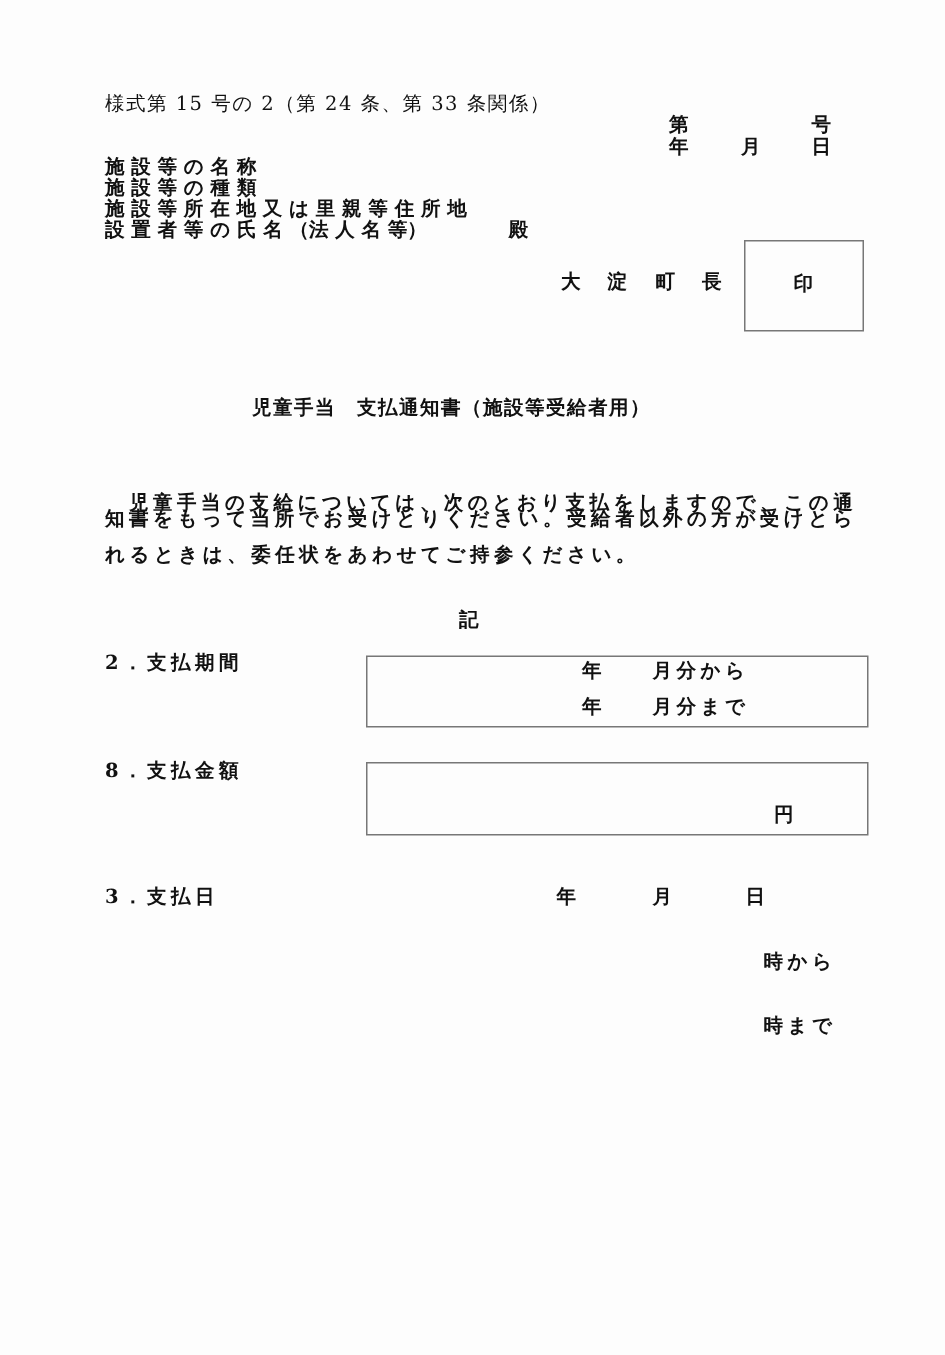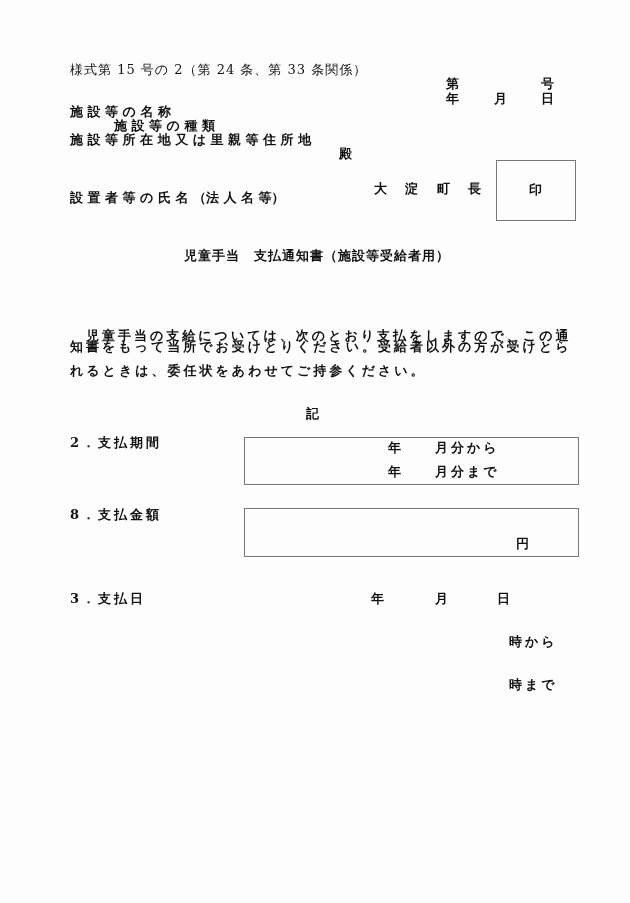--- a/index.html
+++ b/index.html
@@ -22,36 +22,36 @@
 <div class="abs t13 sp1" style="left:70px; top:63px;">様式第 15 号の 2（第 24 条、第 33 条関係）</div>
 
 <div class="char" style="left:446px; top:77px;">第</div>
 <div class="char" style="left:541px; top:77px;">号</div>
 <div class="char" style="left:446px; top:92px;">年</div>
 <div class="char" style="left:494px; top:92px;">月</div>
 <div class="char" style="left:541px; top:92px;">日</div>
 
 <div>
   <div class="abs t13 bold" style="left:70px; top:105px;">施 設 等 の 名 称</div>
-  <div class="abs t13 bold" style="left:70px; top:119px;margin-left:44px;">施 設 等 の 種 類</div>
+  <div class="abs t13 bold" style="left:70px; top:119px;">施 設 等 の 種 類</div>
   <div class="abs t13 bold" style="left:70px; top:133px;">施 設 等 所 在 地 又 は 里 親 等 住 所 地</div>
-  <div class="abs t13 bold" style="left:70px; top:147px;margin-top:44px;">設 置 者 等 の 氏 名 （法 人 名 等）</div>
+  <div class="abs t13 bold" style="left:70px; top:147px;">設 置 者 等 の 氏 名 （法 人 名 等）</div>
   <div class="char" style="left:339px; top:147px;">殿</div>
 </div>
 
 <div>
   <div class="char" style="left:374px; top:182px;">大</div>
   <div class="char" style="left:405px; top:182px;">淀</div>
   <div class="char" style="left:437px; top:182px;">町</div>
   <div class="char" style="left:468px; top:182px;">長</div>
   <div class="box" style="left:496px; top:160px; width:80px; height:61px;"></div>
   <div class="char" style="left:529px; top:183px;">印</div>
 </div>
 
-<div class="abs t13 bold sp1" style="left:168px; top:249px;margin-left:16px;">児童手当　支払通知書（施設等受給者用）</div>
+<div class="abs t13 bold sp1" style="left:168px; top:266px;">児童手当　支払通知書（施設等受給者用）</div>
 
 <div>
   <div class="abs t13 bold sp3" style="left:86px; top:329px;">児童手当の支給については、次のとおり支払をしますので、この通</div>
   <div class="abs t13 bold sp3" style="left:70px; top:340px;">知書をもって当所でお受けとりください。受給者以外の方が受けとら</div>
   <div class="abs t13 bold sp3" style="left:70px; top:364px;">れるときは、委任状をあわせてご持参ください。</div>
 </div>
 
 <div class="char" style="left:306px; top:407px;">記</div>
 
 <div class="abs t13 bold sp3" style="left:70px; top:436px;">2．支払期間</div>

